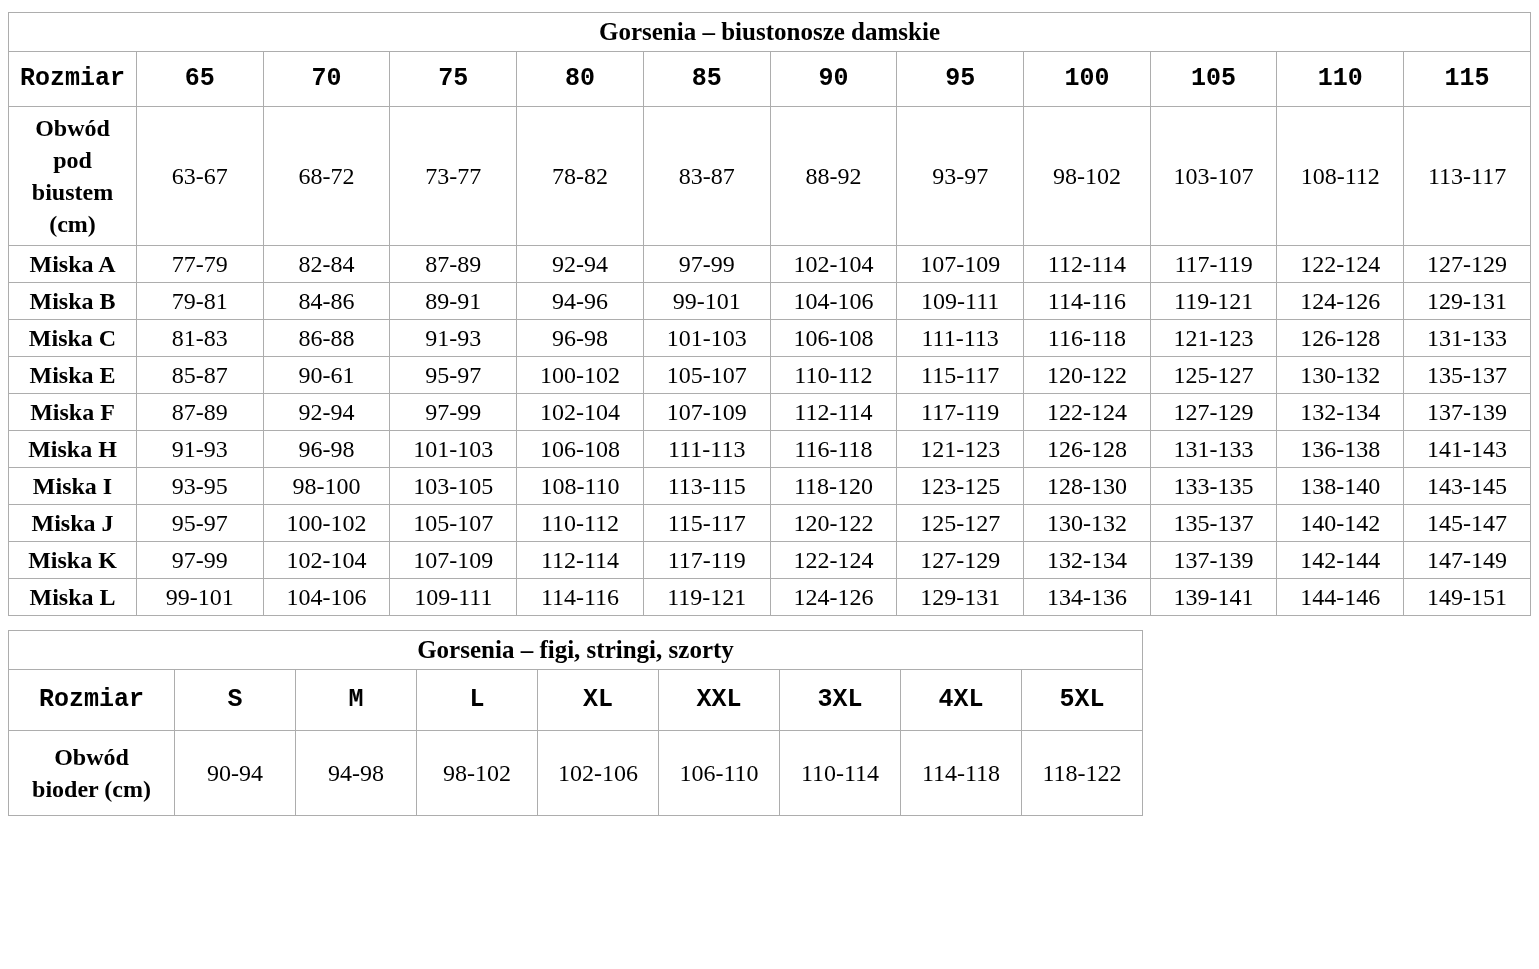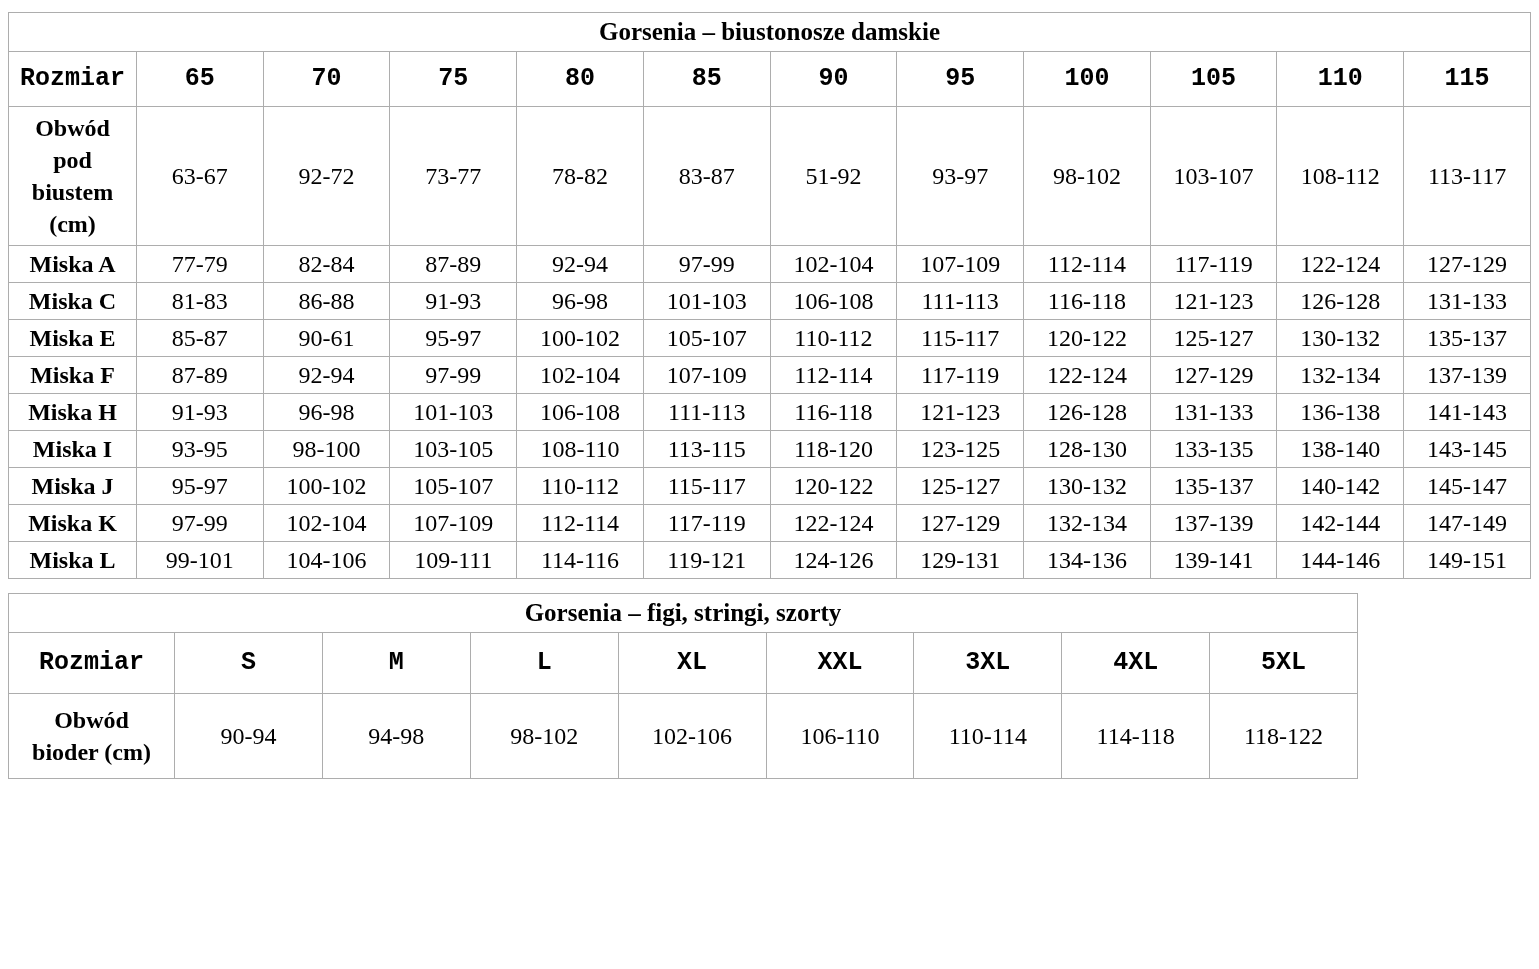--- a/index.html
+++ b/index.html
@@ -19,21 +19,21 @@
     background: #ffffff;
   }
   .tbl td, .tbl th {
     border: 1px solid #adadad;
     text-align: center;
     vertical-align: middle;
     overflow: hidden;
   }
   .tbl-bra { width: 1523px; }
   .tbl-bra col.c-first { width: 128px; }
-  .tbl-panties { width: 1350px; margin-top: 14px; }
+  .tbl-panties { width: 1135px; margin-top: 14px; }
   .tbl-panties col.c-first { width: 166px; }
 
   .title-cell {
     font-weight: bold;
     font-size: 25px;
     line-height: 32px;
     padding: 3px 4px;
   }
   .size-head {
     font-weight: bold;
@@ -95,44 +95,58 @@
         <th class="size-head">90</th>
         <th class="size-head">95</th>
         <th class="size-head">100</th>
         <th class="size-head">105</th>
         <th class="size-head">110</th>
         <th class="size-head">115</th>
       </tr>
     <tr id="bra-underbust-row">
       <th class="measure-label">Obwód pod biustem (cm)</th>
     <td class="range-cell">63-67</td>
-        <td class="range-cell">92-72</td>
+        <td class="range-cell">68-72</td>
         <td class="range-cell">73-77</td>
         <td class="range-cell">78-82</td>
         <td class="range-cell">83-87</td>
-        <td class="range-cell">51-92</td>
+        <td class="range-cell">88-92</td>
         <td class="range-cell">93-97</td>
         <td class="range-cell">98-102</td>
         <td class="range-cell">103-107</td>
         <td class="range-cell">108-112</td>
         <td class="range-cell">113-117</td>
       </tr>
   <tr>
         <th class="row-label">Miska A</th>
         <td class="range-cell">77-79</td>
         <td class="range-cell">82-84</td>
         <td class="range-cell">87-89</td>
         <td class="range-cell">92-94</td>
         <td class="range-cell">97-99</td>
         <td class="range-cell">102-104</td>
         <td class="range-cell">107-109</td>
         <td class="range-cell">112-114</td>
         <td class="range-cell">117-119</td>
         <td class="range-cell">122-124</td>
         <td class="range-cell">127-129</td>
+      </tr>
+      <tr>
+        <th class="row-label">Miska B</th>
+        <td class="range-cell">79-81</td>
+        <td class="range-cell">84-86</td>
+        <td class="range-cell">89-91</td>
+        <td class="range-cell">94-96</td>
+        <td class="range-cell">99-101</td>
+        <td class="range-cell">104-106</td>
+        <td class="range-cell">109-111</td>
+        <td class="range-cell">114-116</td>
+        <td class="range-cell">119-121</td>
+        <td class="range-cell">124-126</td>
+        <td class="range-cell">129-131</td>
       </tr>
       <tr>
         <th class="row-label">Miska C</th>
         <td class="range-cell">81-83</td>
         <td class="range-cell">86-88</td>
         <td class="range-cell">91-93</td>
         <td class="range-cell">96-98</td>
         <td class="range-cell">101-103</td>
         <td class="range-cell">106-108</td>
         <td class="range-cell">111-113</td>

